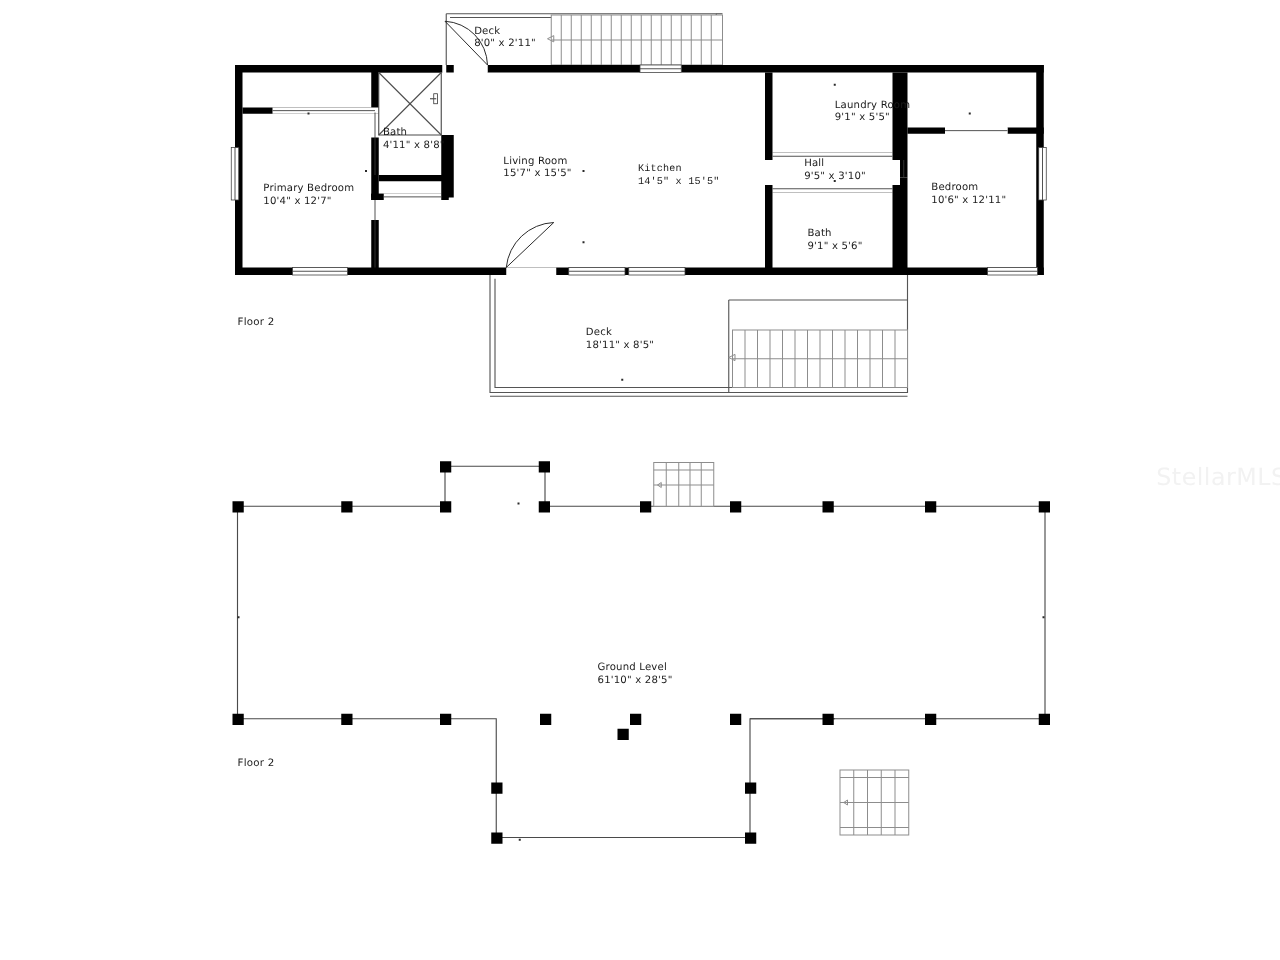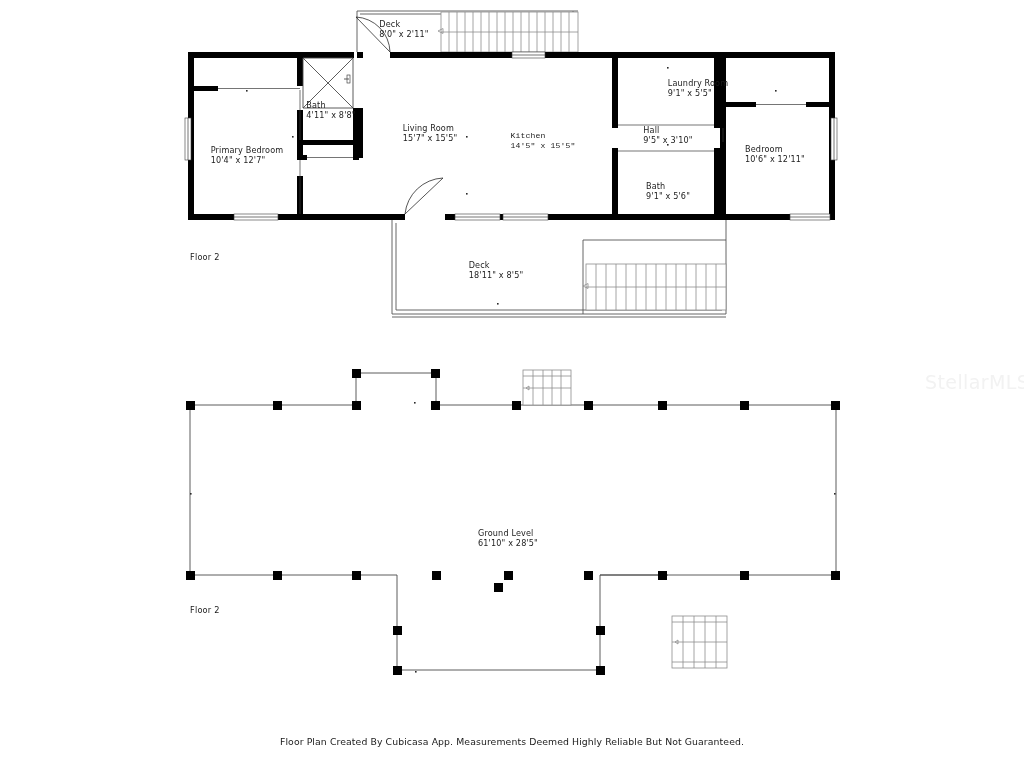--- a/index.html
+++ b/index.html
@@ -412,15 +412,14 @@
   <div class="lbl" style="left:508px; top:501px;margin-top:27px;">
     <span class="name">Ground Level</span>
     <span class="dims">61'10" x 28'5"</span>
   </div>
 
   <div class="floor-tag" style="left:190px; top:252px;">Floor 2</div>
   <div class="floor-tag" style="left:190px; top:605px;">Floor 2</div>
 
   <div class="watermark" style="left:925px; top:371px;">StellarMLS</div>
 
-  <div class="caption" style="top:736px;">Floor Plan Created By Cubicasa App. Measurements Deemed Highly Reliable But Not Guaranteed.</div>
 
 </div>
 
 </body></html>

